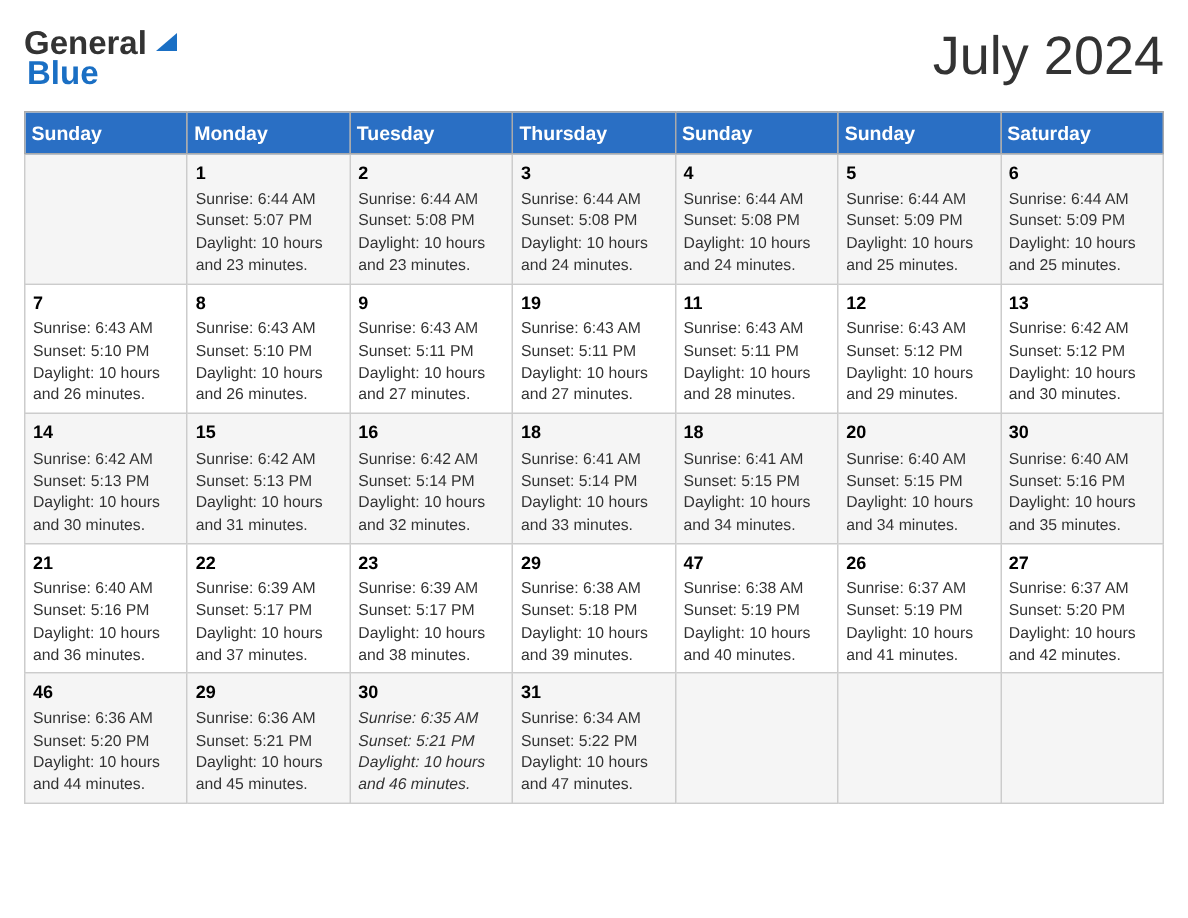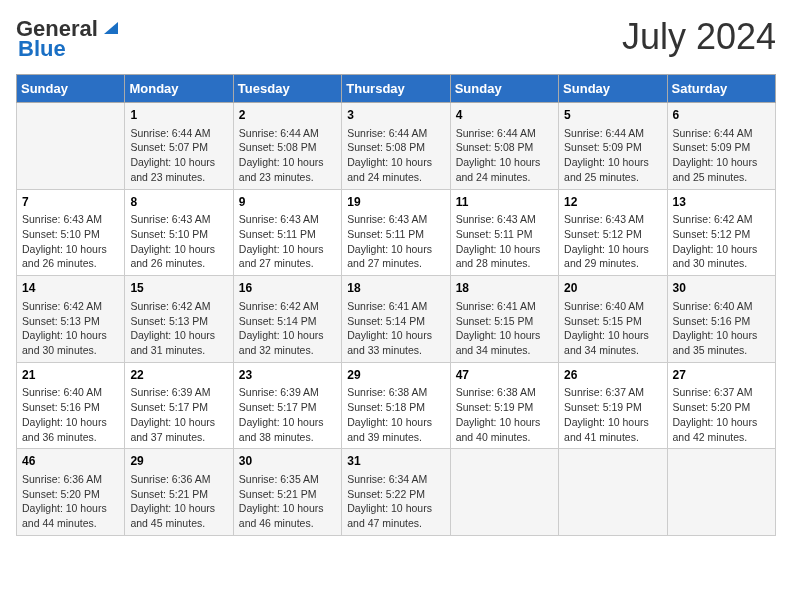--- a/index.html
+++ b/index.html
@@ -322,21 +322,21 @@
         </td>
         <td>
           <span class="day-num">29</span>
           <div class="day-info" style="white-space: pre-line;">Sunrise: 6:36 AM
 Sunset: 5:21 PM
 Daylight: 10 hours
 and 45 minutes.</div>
         </td>
         <td>
           <span class="day-num">30</span>
-          <div class="day-info" style="white-space: pre-line;">Sunrise: 6:35 AM
+          <div class="day-info" style="white-space: pre-line; font-style: italic;">Sunrise: 6:35 AM
 Sunset: 5:21 PM
 Daylight: 10 hours
 and 46 minutes.</div>
         </td>
         <td>
           <span class="day-num">31</span>
           <div class="day-info" style="white-space: pre-line;">Sunrise: 6:34 AM
 Sunset: 5:22 PM
 Daylight: 10 hours
 and 47 minutes.</div>

